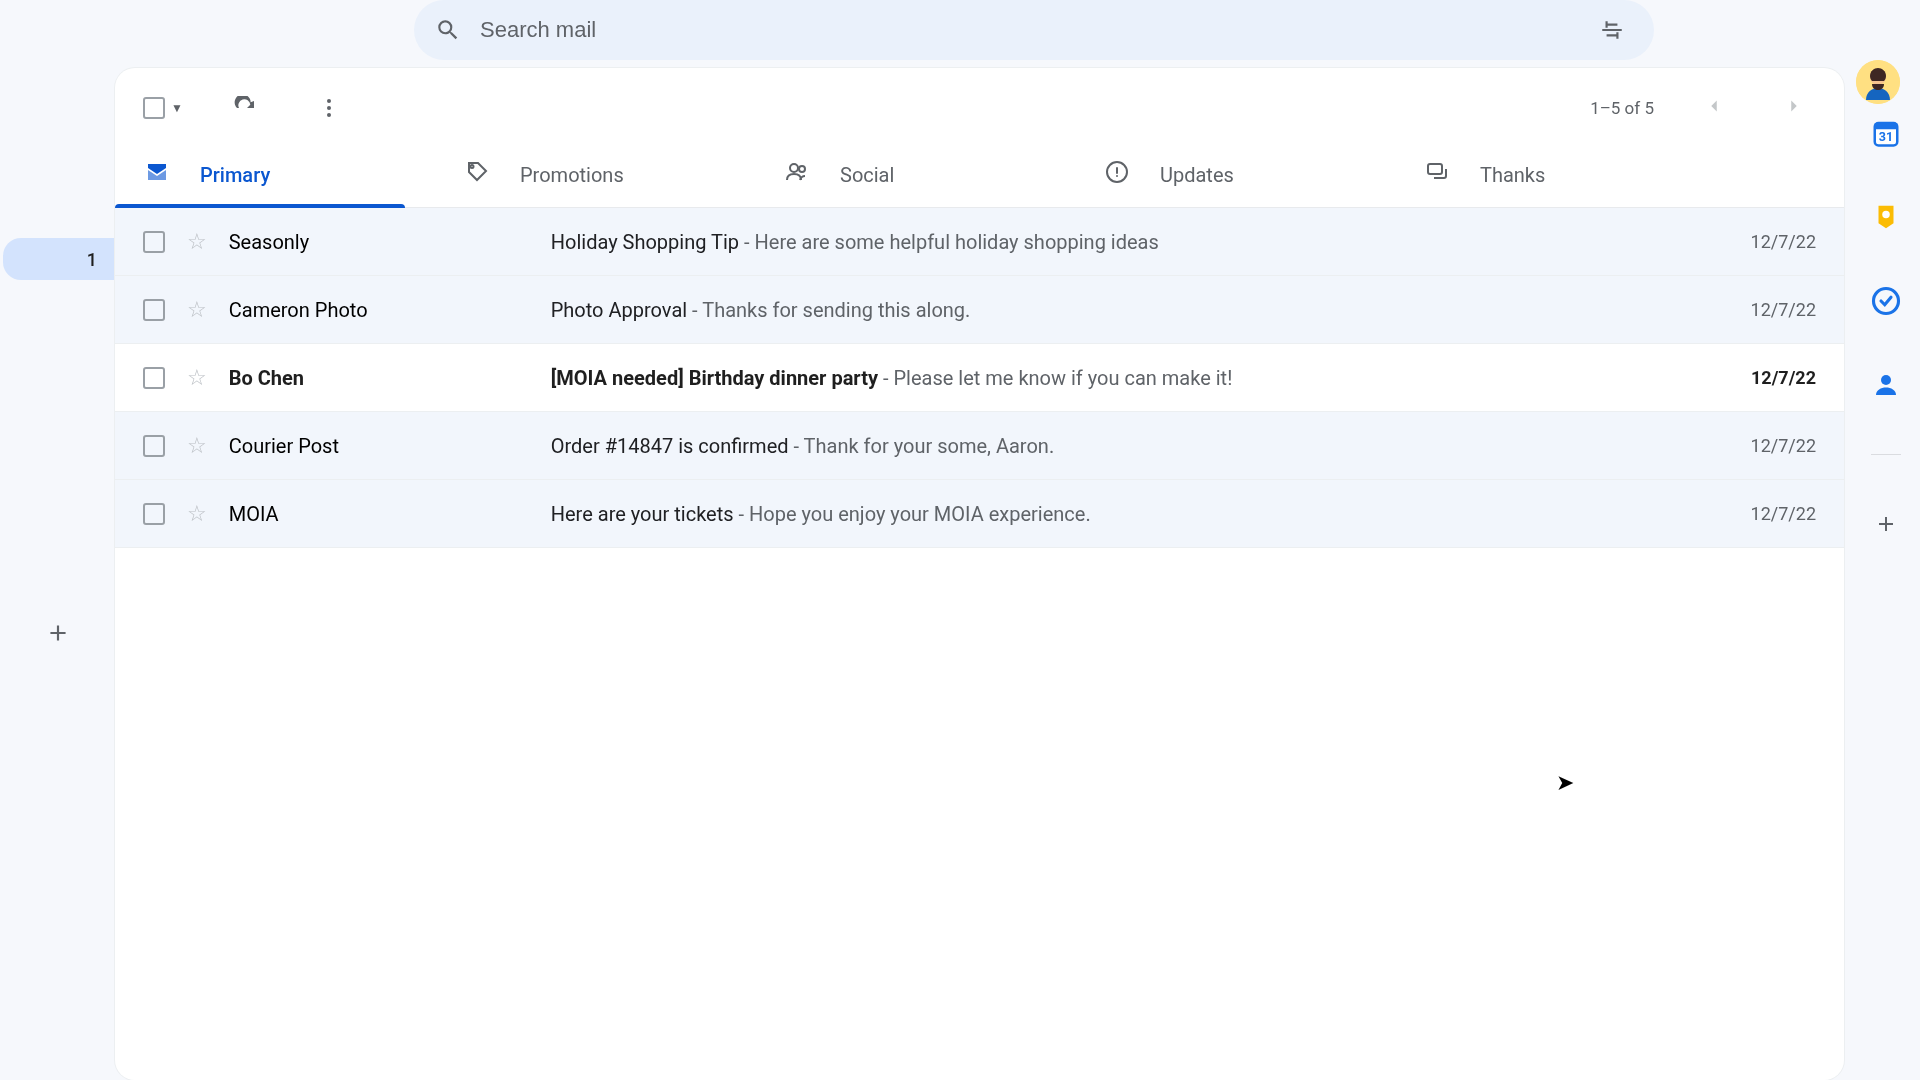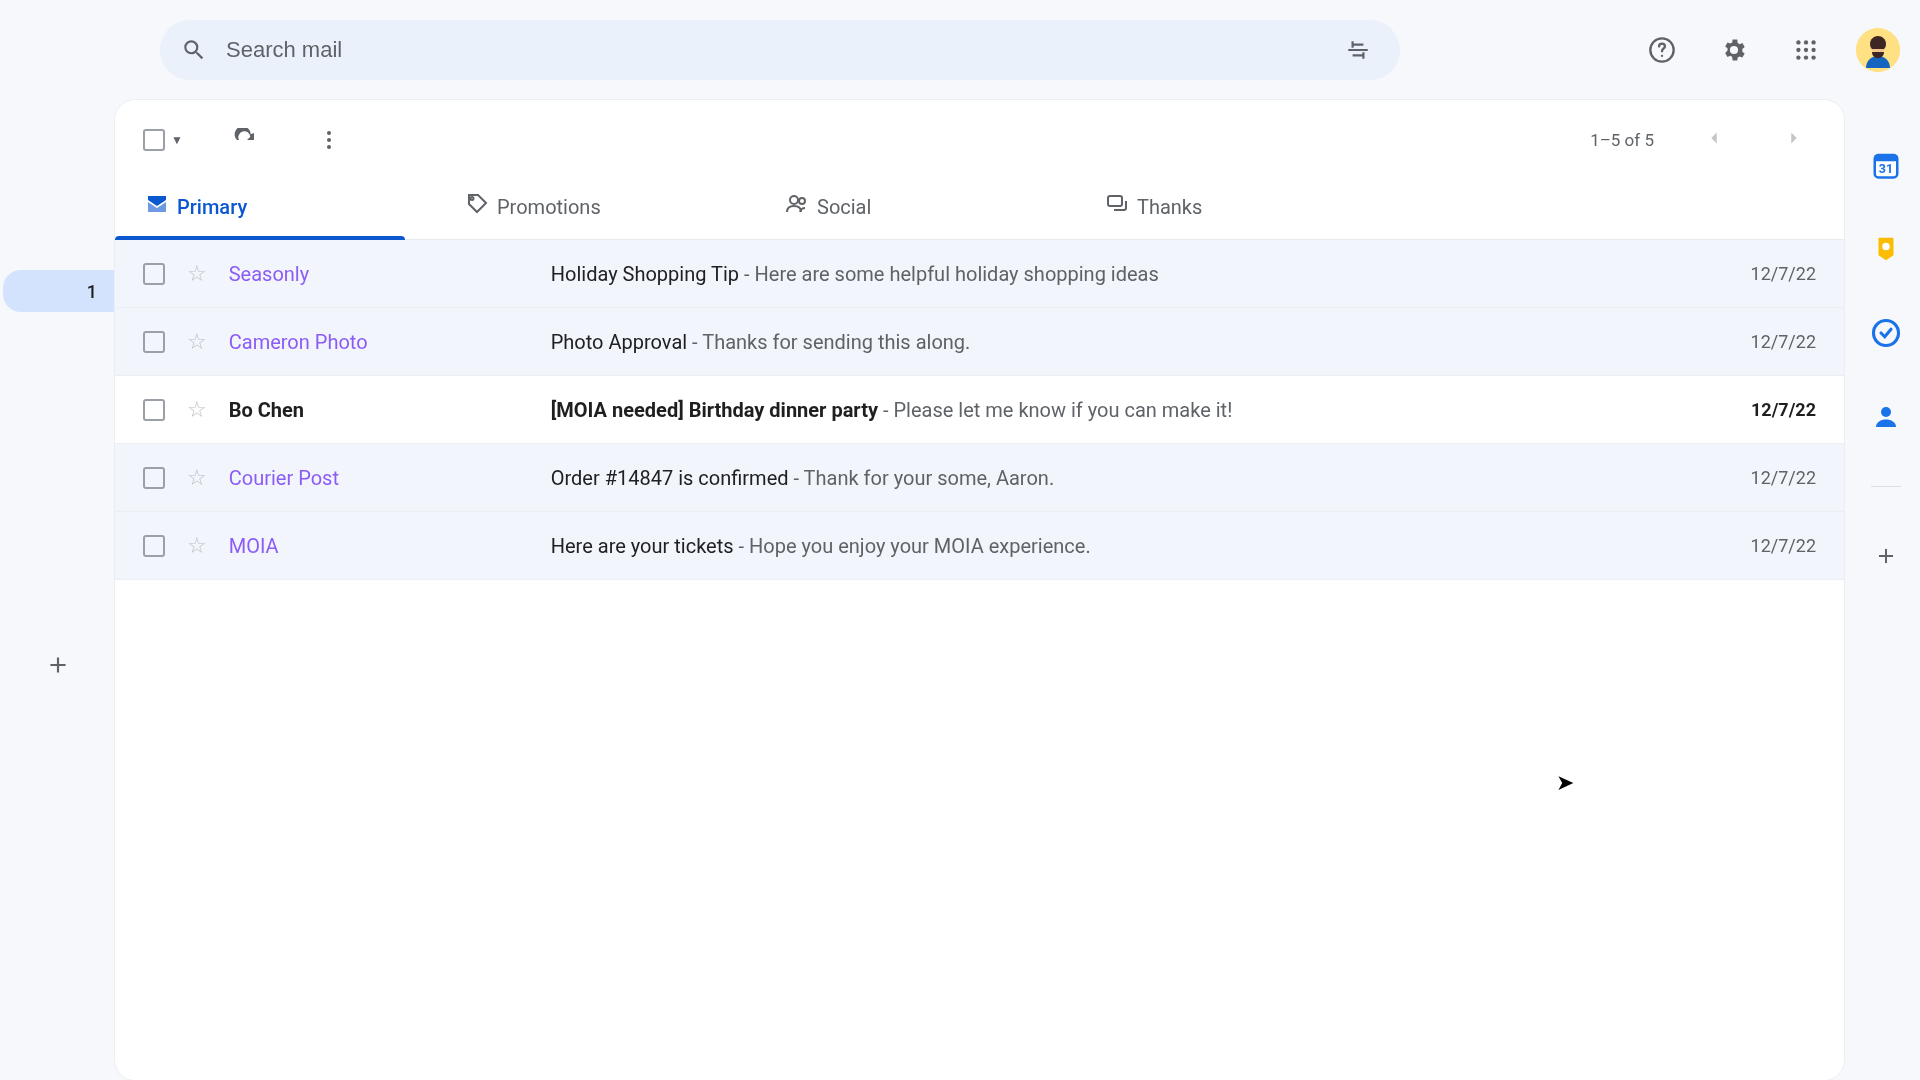--- a/index.html
+++ b/index.html
@@ -8,24 +8,25 @@
     background: #f6f8fc;
     width: 1920px;
     height: 1080px;
     overflow: hidden;
     display: flex;
     flex-direction: column;
     color: #202124;
   }
   
   .topbar {
-    height: 100px;
-    display: flex;
-    align-items: center;
-    padding: 0 20px 0 0;
+    height: 68px;
+    display: flex;
+    align-items: center;
+    padding: 0 20px 0 8px;
+    flex-direction: column;
   }
   .search-area {
     margin-left: 160px;
     flex: 0 0 auto;
     width: 1240px;
   }
   .search-box {
     background: #eaf1fb;
     border-radius: 32px;
     height: 60px;
@@ -132,21 +133,21 @@
   .tabs {
     display: flex;
     border-bottom: 1px solid #e8eaed;
   }
   .tab {
     flex: 1;
     max-width: 320px;
     min-width: 280px;
     display: flex;
     align-items: center;
-    gap: 8px;
+    gap: 31px;
     padding: 20px 30px 18px 30px;
     font-size: 20px;
     color: #5f6368;
     cursor: pointer;
     position: relative;
   }
   .tab.active { color: #0b57d0; font-weight: 500; }
   .tab.active::after {
     content: "";
     position: absolute;
@@ -166,21 +167,21 @@
     height: 68px;
     padding: 0 28px;
     border-bottom: 1px solid #eceff1;
     font-size: 20px;
     cursor: pointer;
     gap: 22px;
   }
   .mail-row .sender {
     width: 300px;
     flex-shrink: 0;
-    color: #8b5cf6;
+    color: #000000;
   }
   .mail-row .subject-line {
     flex: 1;
     white-space: nowrap;
     overflow: hidden;
     text-overflow: ellipsis;
     color: #202124;
   }
   .mail-row .snippet { color: #5f6368; }
   .mail-row .date {
@@ -346,20 +347,28 @@
           <span><svg viewBox="0 0 24 24" fill="#5f6368">
               <circle cx="9" cy="8" r="4" fill="none" stroke="#5f6368" stroke-width="2"></circle>
               <path d="M2 20c0-4 3-6 7-6s7 2 7 6" fill="none" stroke="#5f6368" stroke-width="2"></path>
               <circle cx="17" cy="9" r="3" fill="none" stroke="#5f6368" stroke-width="2"></circle>
               <path d="M15 20c1-3 3-4 5-4" fill="none" stroke="#5f6368" stroke-width="2"></path>
             </svg></span>
                  <span>Social</span>
         </div>
         <div class="tab">
           <span><svg viewBox="0 0 24 24" fill="none" stroke="#5f6368" stroke-width="2">
+              <circle cx="12" cy="12" r="10"></circle>
+              <path d="M12 8v5" stroke-linecap="round"></path>
+              <circle cx="12" cy="16" r="1" fill="#5f6368" stroke="none"></circle>
+            </svg></span>
+                 <span>Updates</span>
+        </div>
+        <div class="tab">
+          <span><svg viewBox="0 0 24 24" fill="none" stroke="#5f6368" stroke-width="2">
               <rect x="3" y="4" width="14" height="10" rx="2"></rect>
               <path d="M9 18h10a2 2 0 002-2V9"></path>
             </svg></span>
                  <span>Thanks</span>
         </div>
       </div>
 
     <div class="mail-list" id="mail-list">
         <div class="mail-row read">
     <span class="checkbox"></span>

